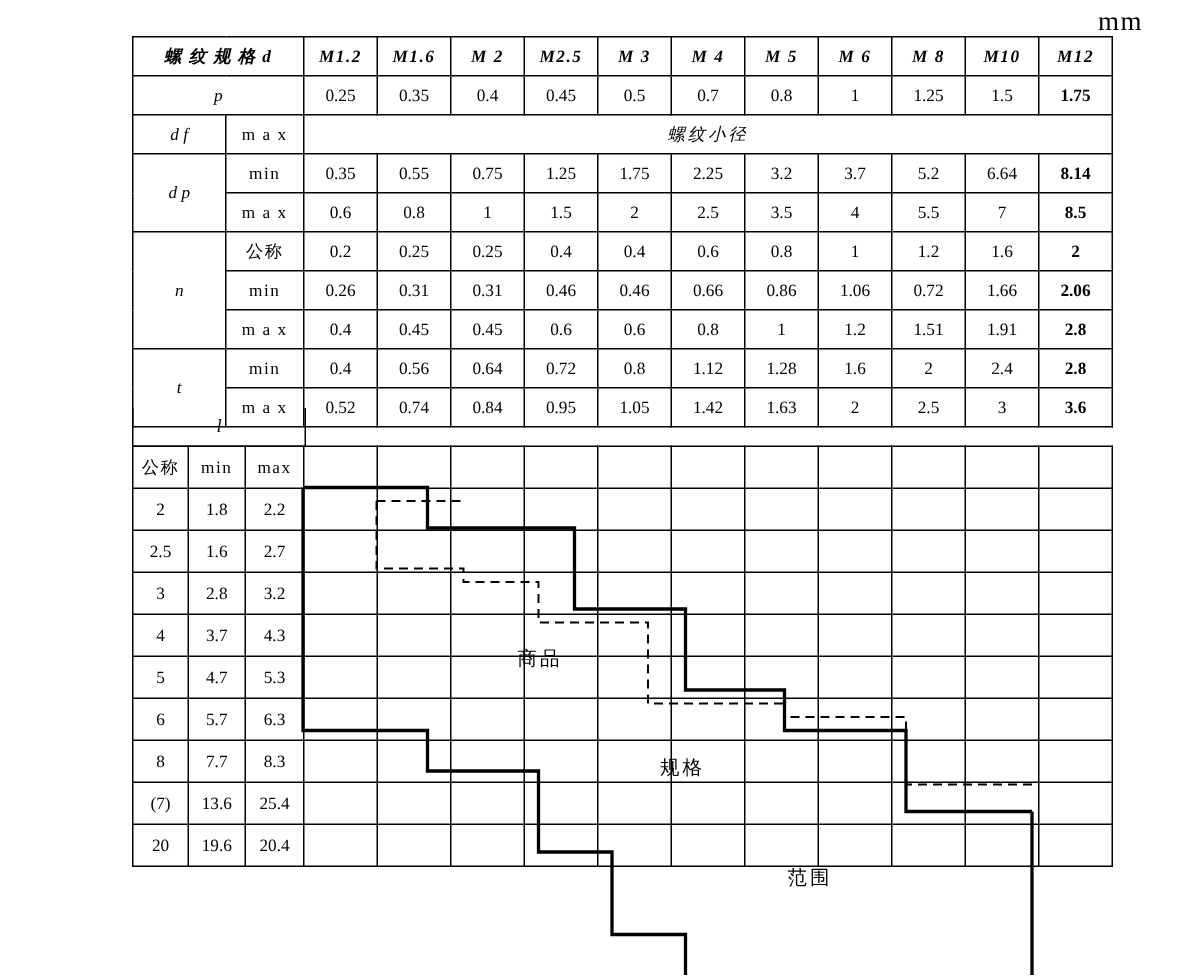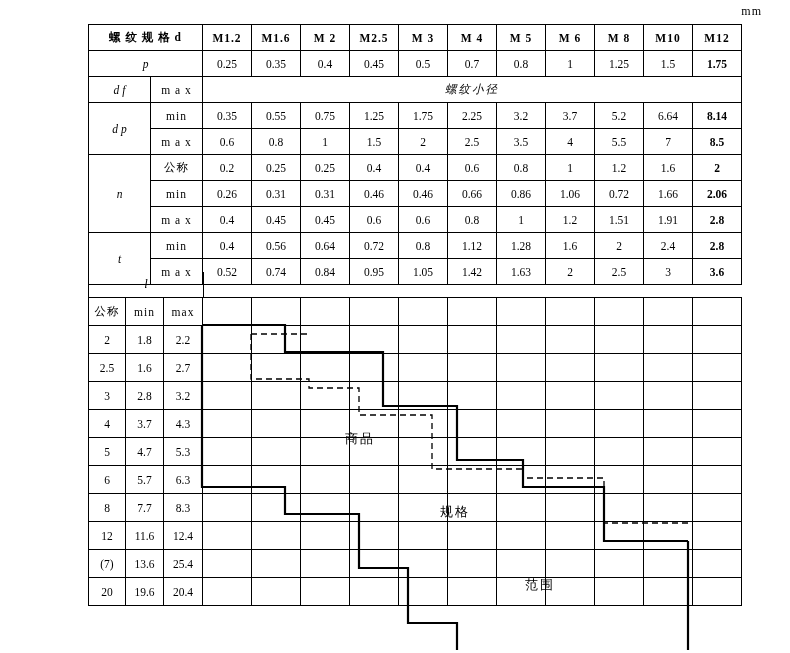--- a/index.html
+++ b/index.html
@@ -8,40 +8,40 @@
     width:790px;height:653px;
     position:relative;
     color:#000;
   }
   .page{position:relative;width:790px;height:653px;}
 
   .unit{
     position:absolute;
     right:28px; top:4px;
     font-family:"Liberation Serif", serif;
-    font-size:12px;
+    font-size:18px;
     letter-spacing:1px;
   }
 
   table.main{
     position:absolute;
     left:88px; top:24px;
     border-collapse:collapse;
     table-layout:fixed;
   }
   table.main td{
     border:1px solid #000;
     text-align:center;
     vertical-align:middle;
     font-family:"Liberation Serif", serif;
     font-size:11.5px;
     height:25px;
     padding:0;
   }
-  td.hdr{font-weight:bold;font-size:12px;letter-spacing:1px;}
+  td.hdr{font-weight:bold;font-size:12px;letter-spacing:1px;font-style:italic;}
   td.rowlbl{font-style:italic;font-size:12.5px;}
   td.sub{font-size:11px;letter-spacing:1px;}
   td.center-span{font-size:12px;letter-spacing:2px;font-style:italic;}
   td.last{font-weight:bold;}
 
   
   col.c-lbl{width:62px;}
   col.c-sub{width:52px;}
   col.c-d{width:49px;}
 
@@ -404,36 +404,20 @@
           <td></td>
           <td></td>
           <td></td>
           <td></td>
           <td></td>
           <td></td>
           <td></td>
           <td></td>
         </tr>
         <tr>
-          <td>12</td>
-          <td>11.6</td>
-          <td>12.4</td>
-          <td></td>
-          <td></td>
-          <td></td>
-          <td></td>
-          <td></td>
-          <td></td>
-          <td></td>
-          <td></td>
-          <td></td>
-          <td></td>
-          <td></td>
-        </tr>
-        <tr>
           <td>(7)</td>
           <td>13.6</td>
           <td>25.4</td>
           <td></td>
           <td></td>
           <td></td>
           <td></td>
           <td></td>
           <td></td>
           <td></td>

